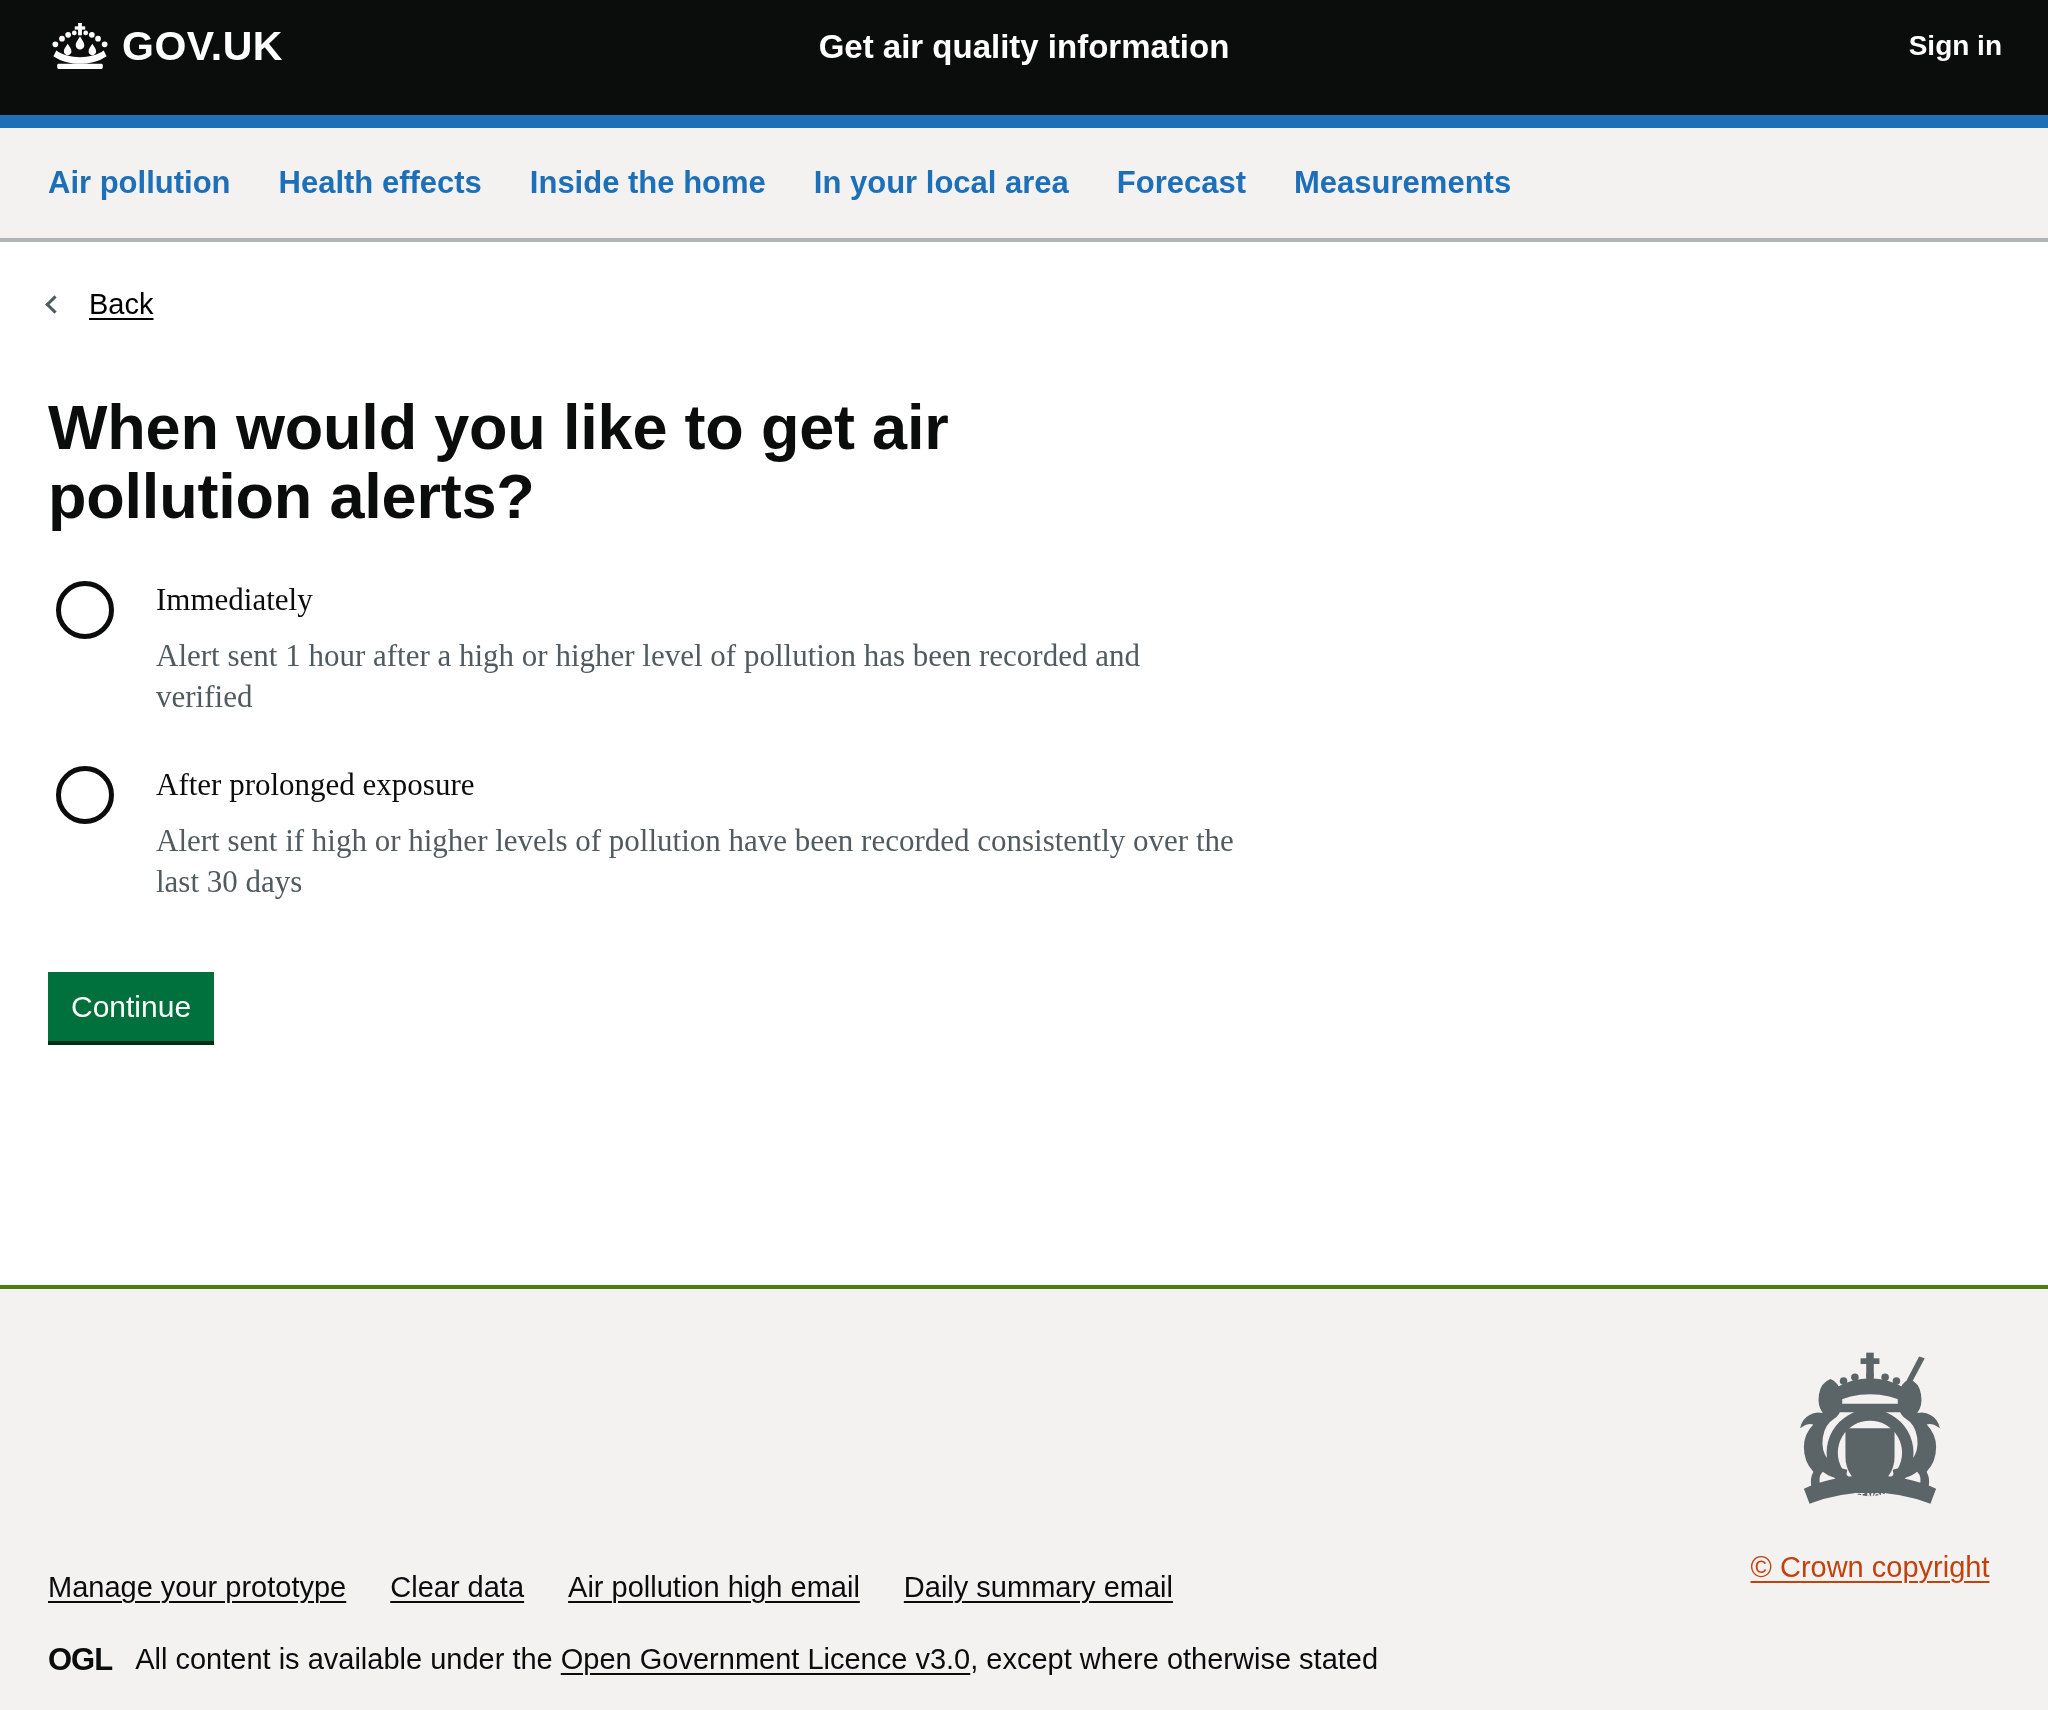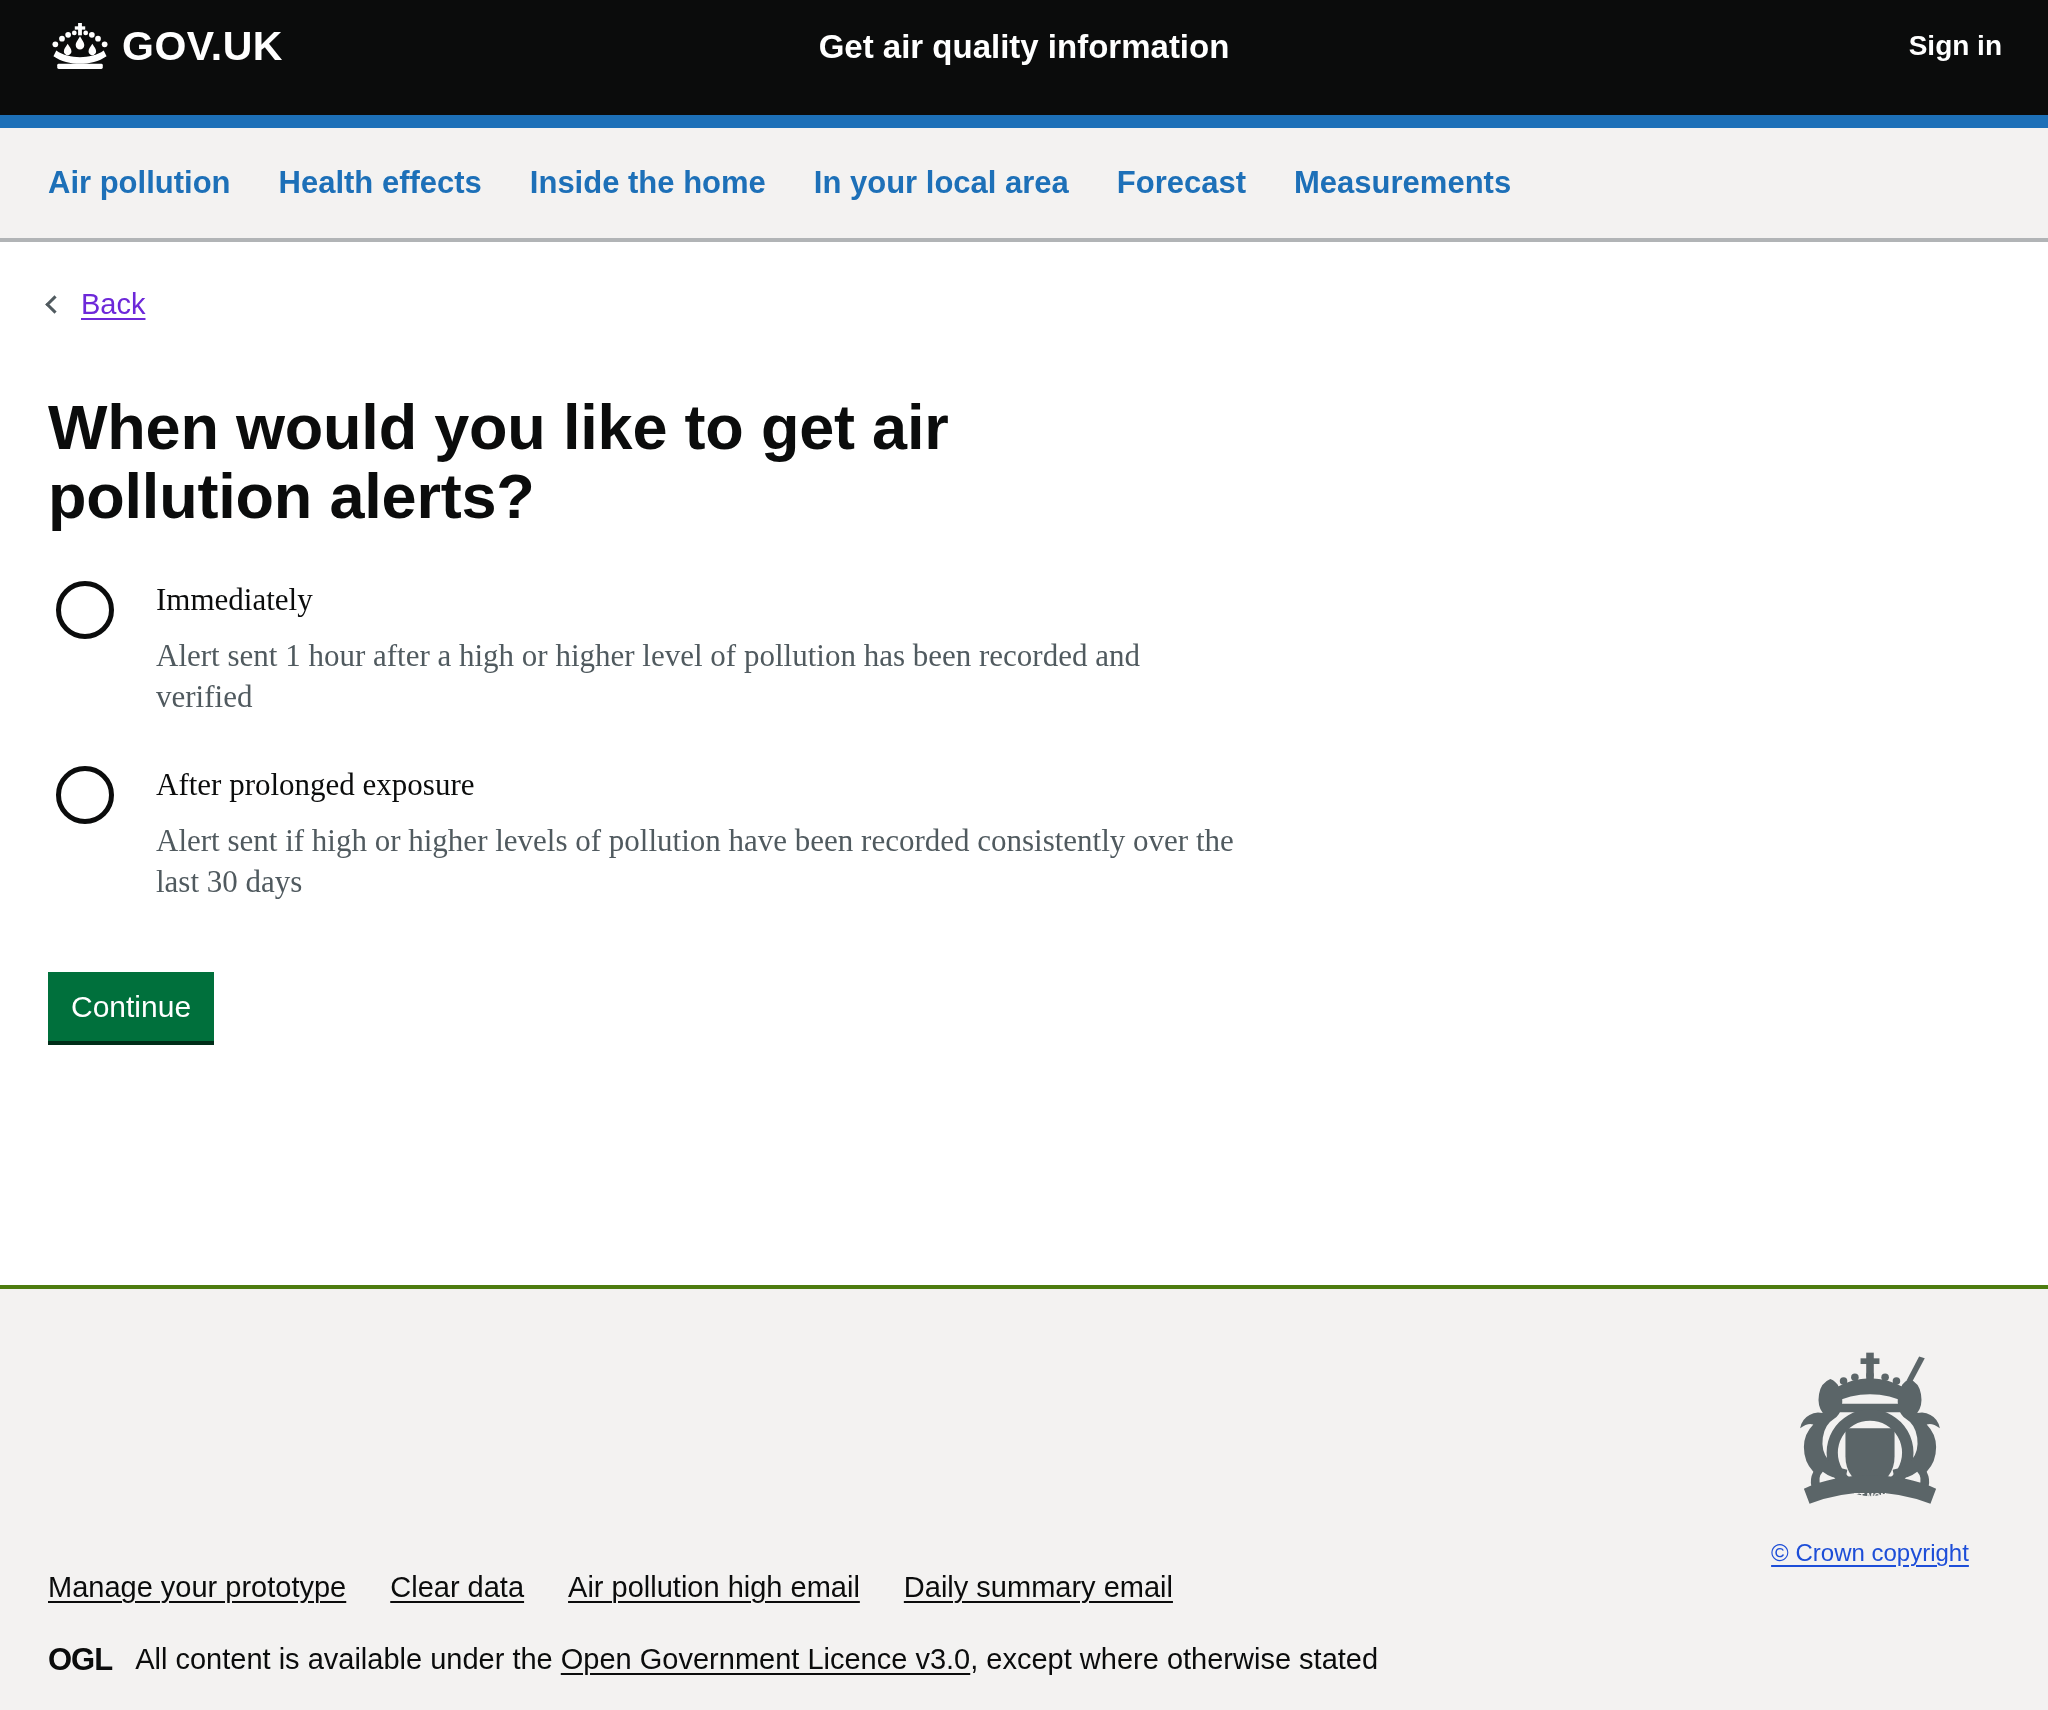--- a/index.html
+++ b/index.html
@@ -99,23 +99,23 @@
 
   
   .main-wrap {
     padding: 0 48px;
     background: #ffffff;
     min-height: 1043px;
   }
   .back-link {
     display: inline-flex;
     align-items: center;
-    gap: 20px;
+    gap: 28px;
     margin-top: 48px;
-    color: #6d28d9;
+    color: #000000;
     font-size: 29px;
     text-decoration: none;
     line-height: 1;
     justify-content: space-between;
   }
   .back-chevron {
     display: inline-block;
     width: 13px;
     height: 13px;
     border-left: 3px solid #505a5f;
@@ -206,23 +206,23 @@
   .footer-crest-block {
     position: absolute;
     right: 48px;
     top: 58px;
     text-align: center;
     width: 260px;
   }
   .crest-svg { display: block; margin: 0 auto; width: 190px; height: 170px; }
   .crown-copyright {
     display: inline-block;
-    margin-top: 22px;
-    color: #1d4ed8;
-    font-size: 24px;
+    margin-top: 34px;
+    color: #c2410c;
+    font-size: 29px;
     text-decoration: underline;
     text-underline-offset: 4px;
     text-decoration-thickness: 2px;
     white-space: nowrap;
   }
   .footer-links {
     position: absolute;
     left: 48px;
     bottom: 128px;
     display: flex;

